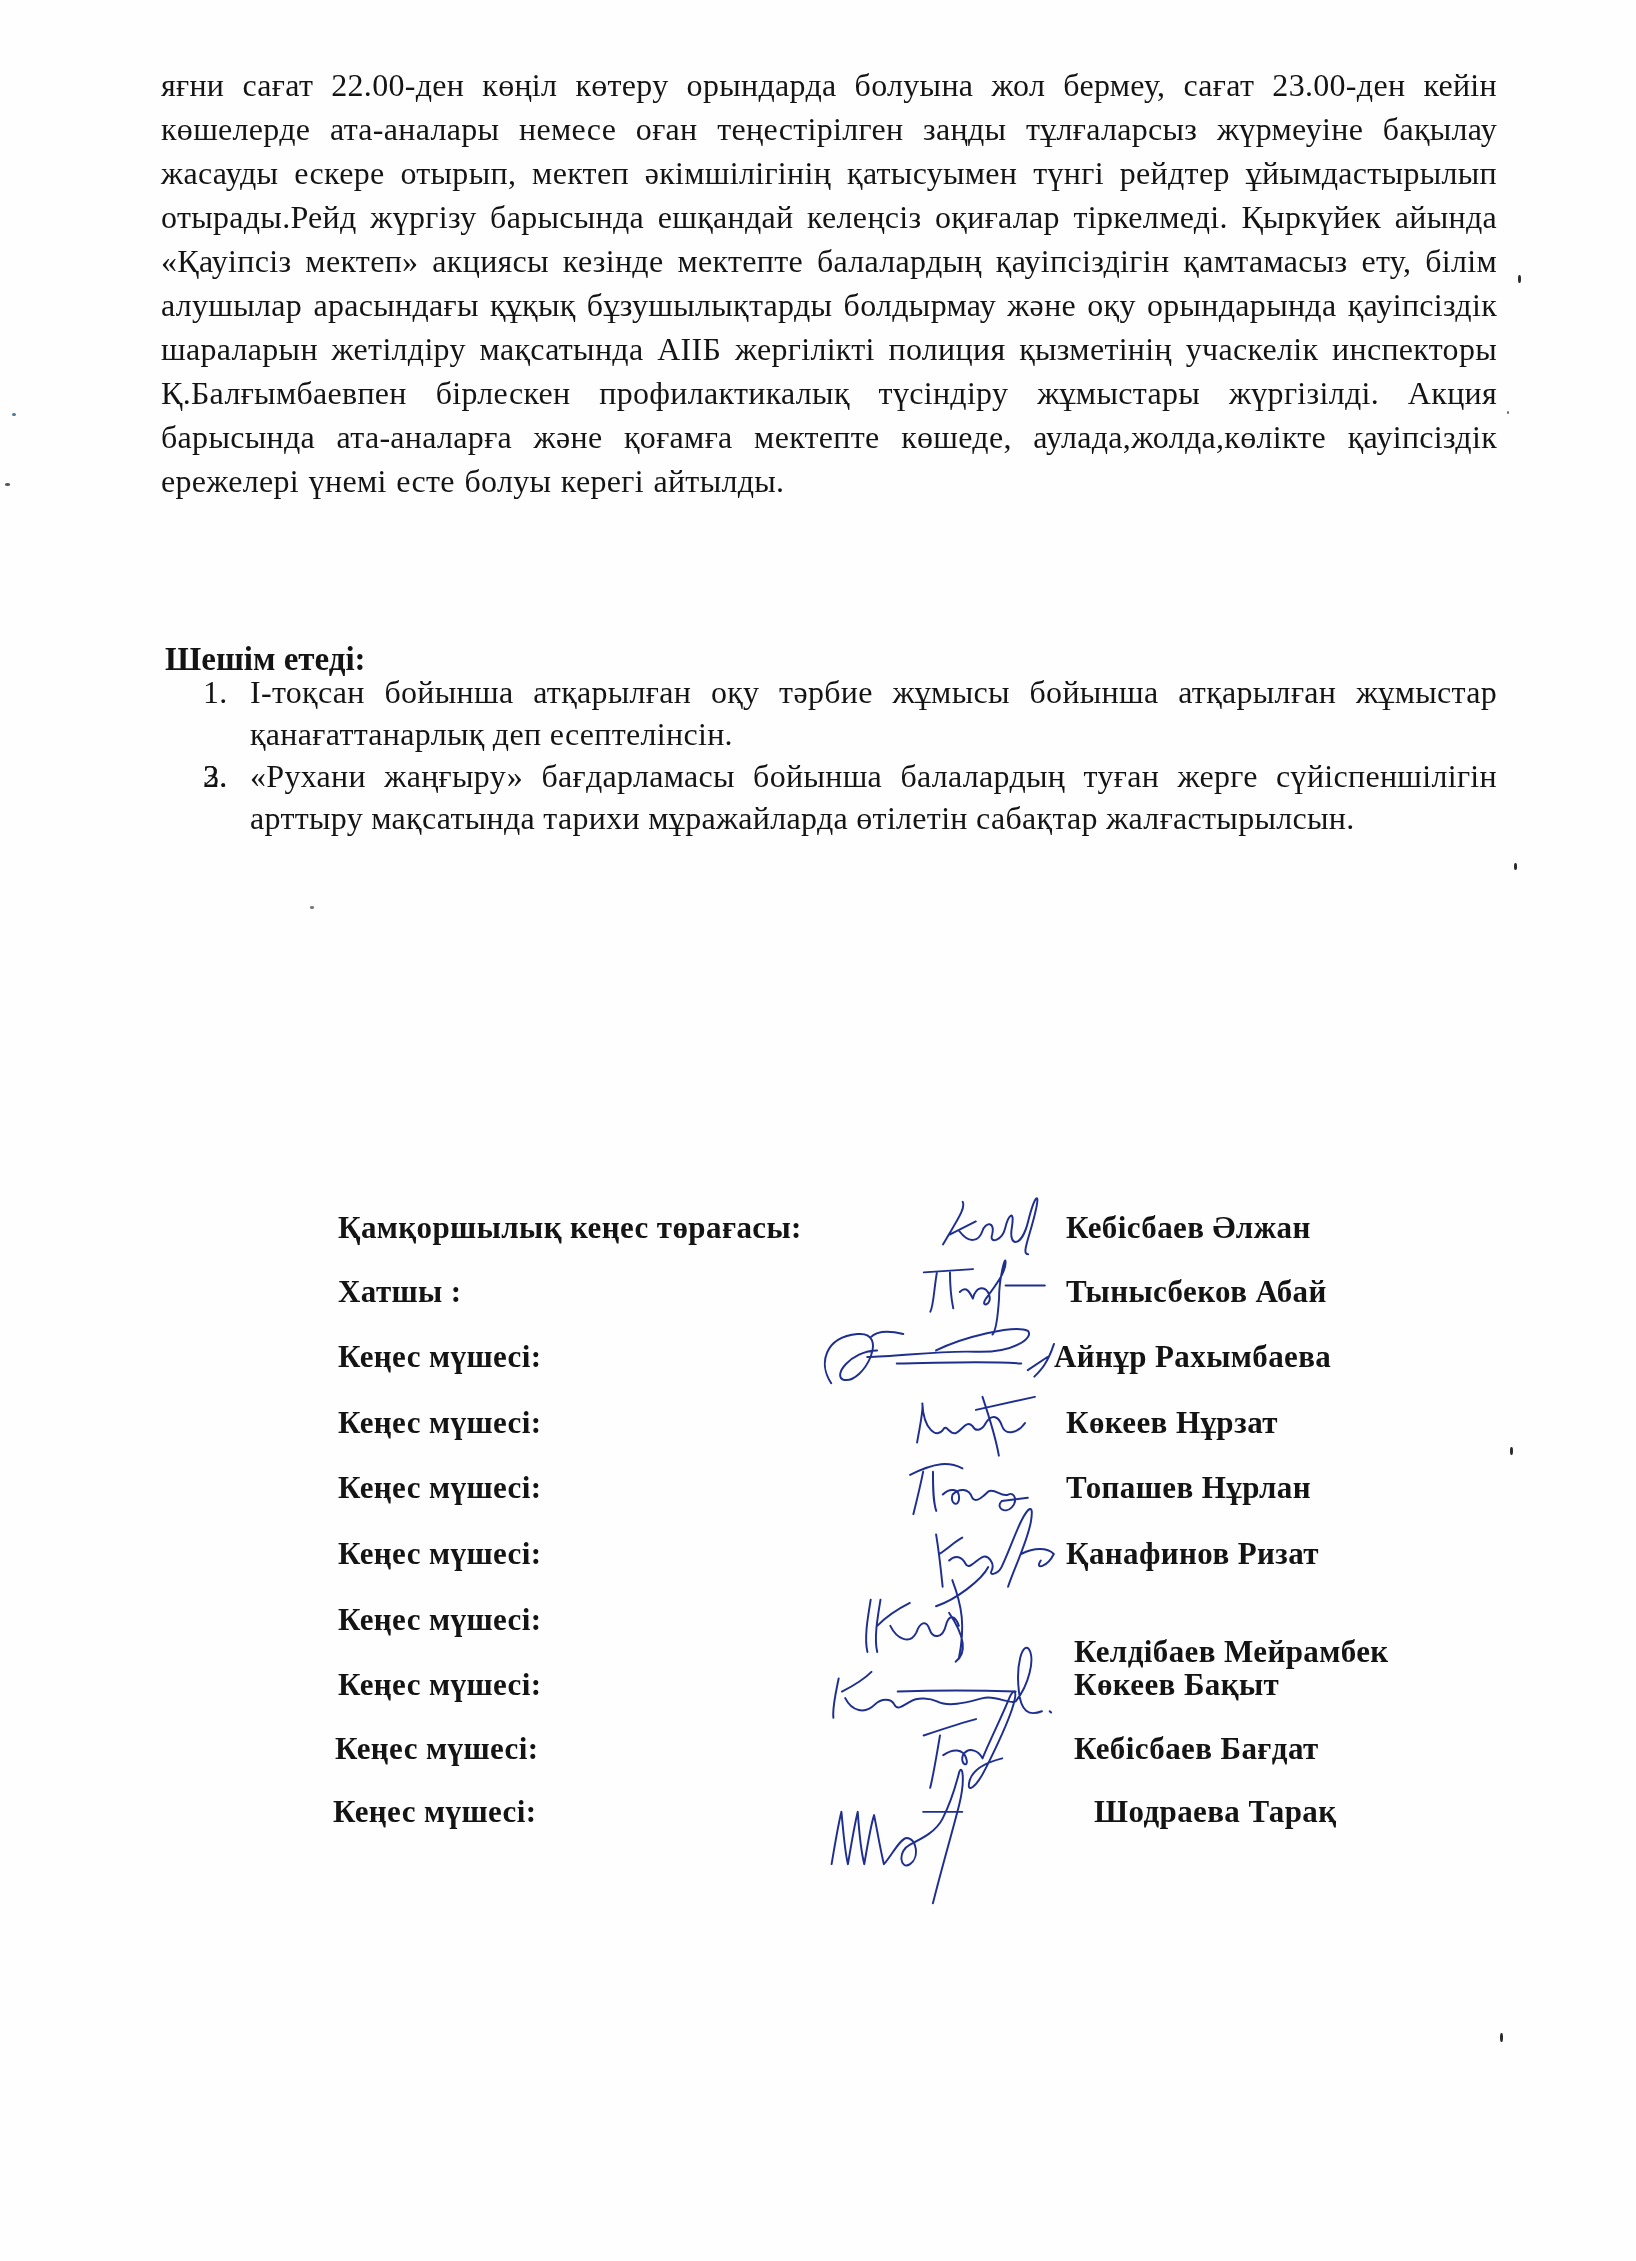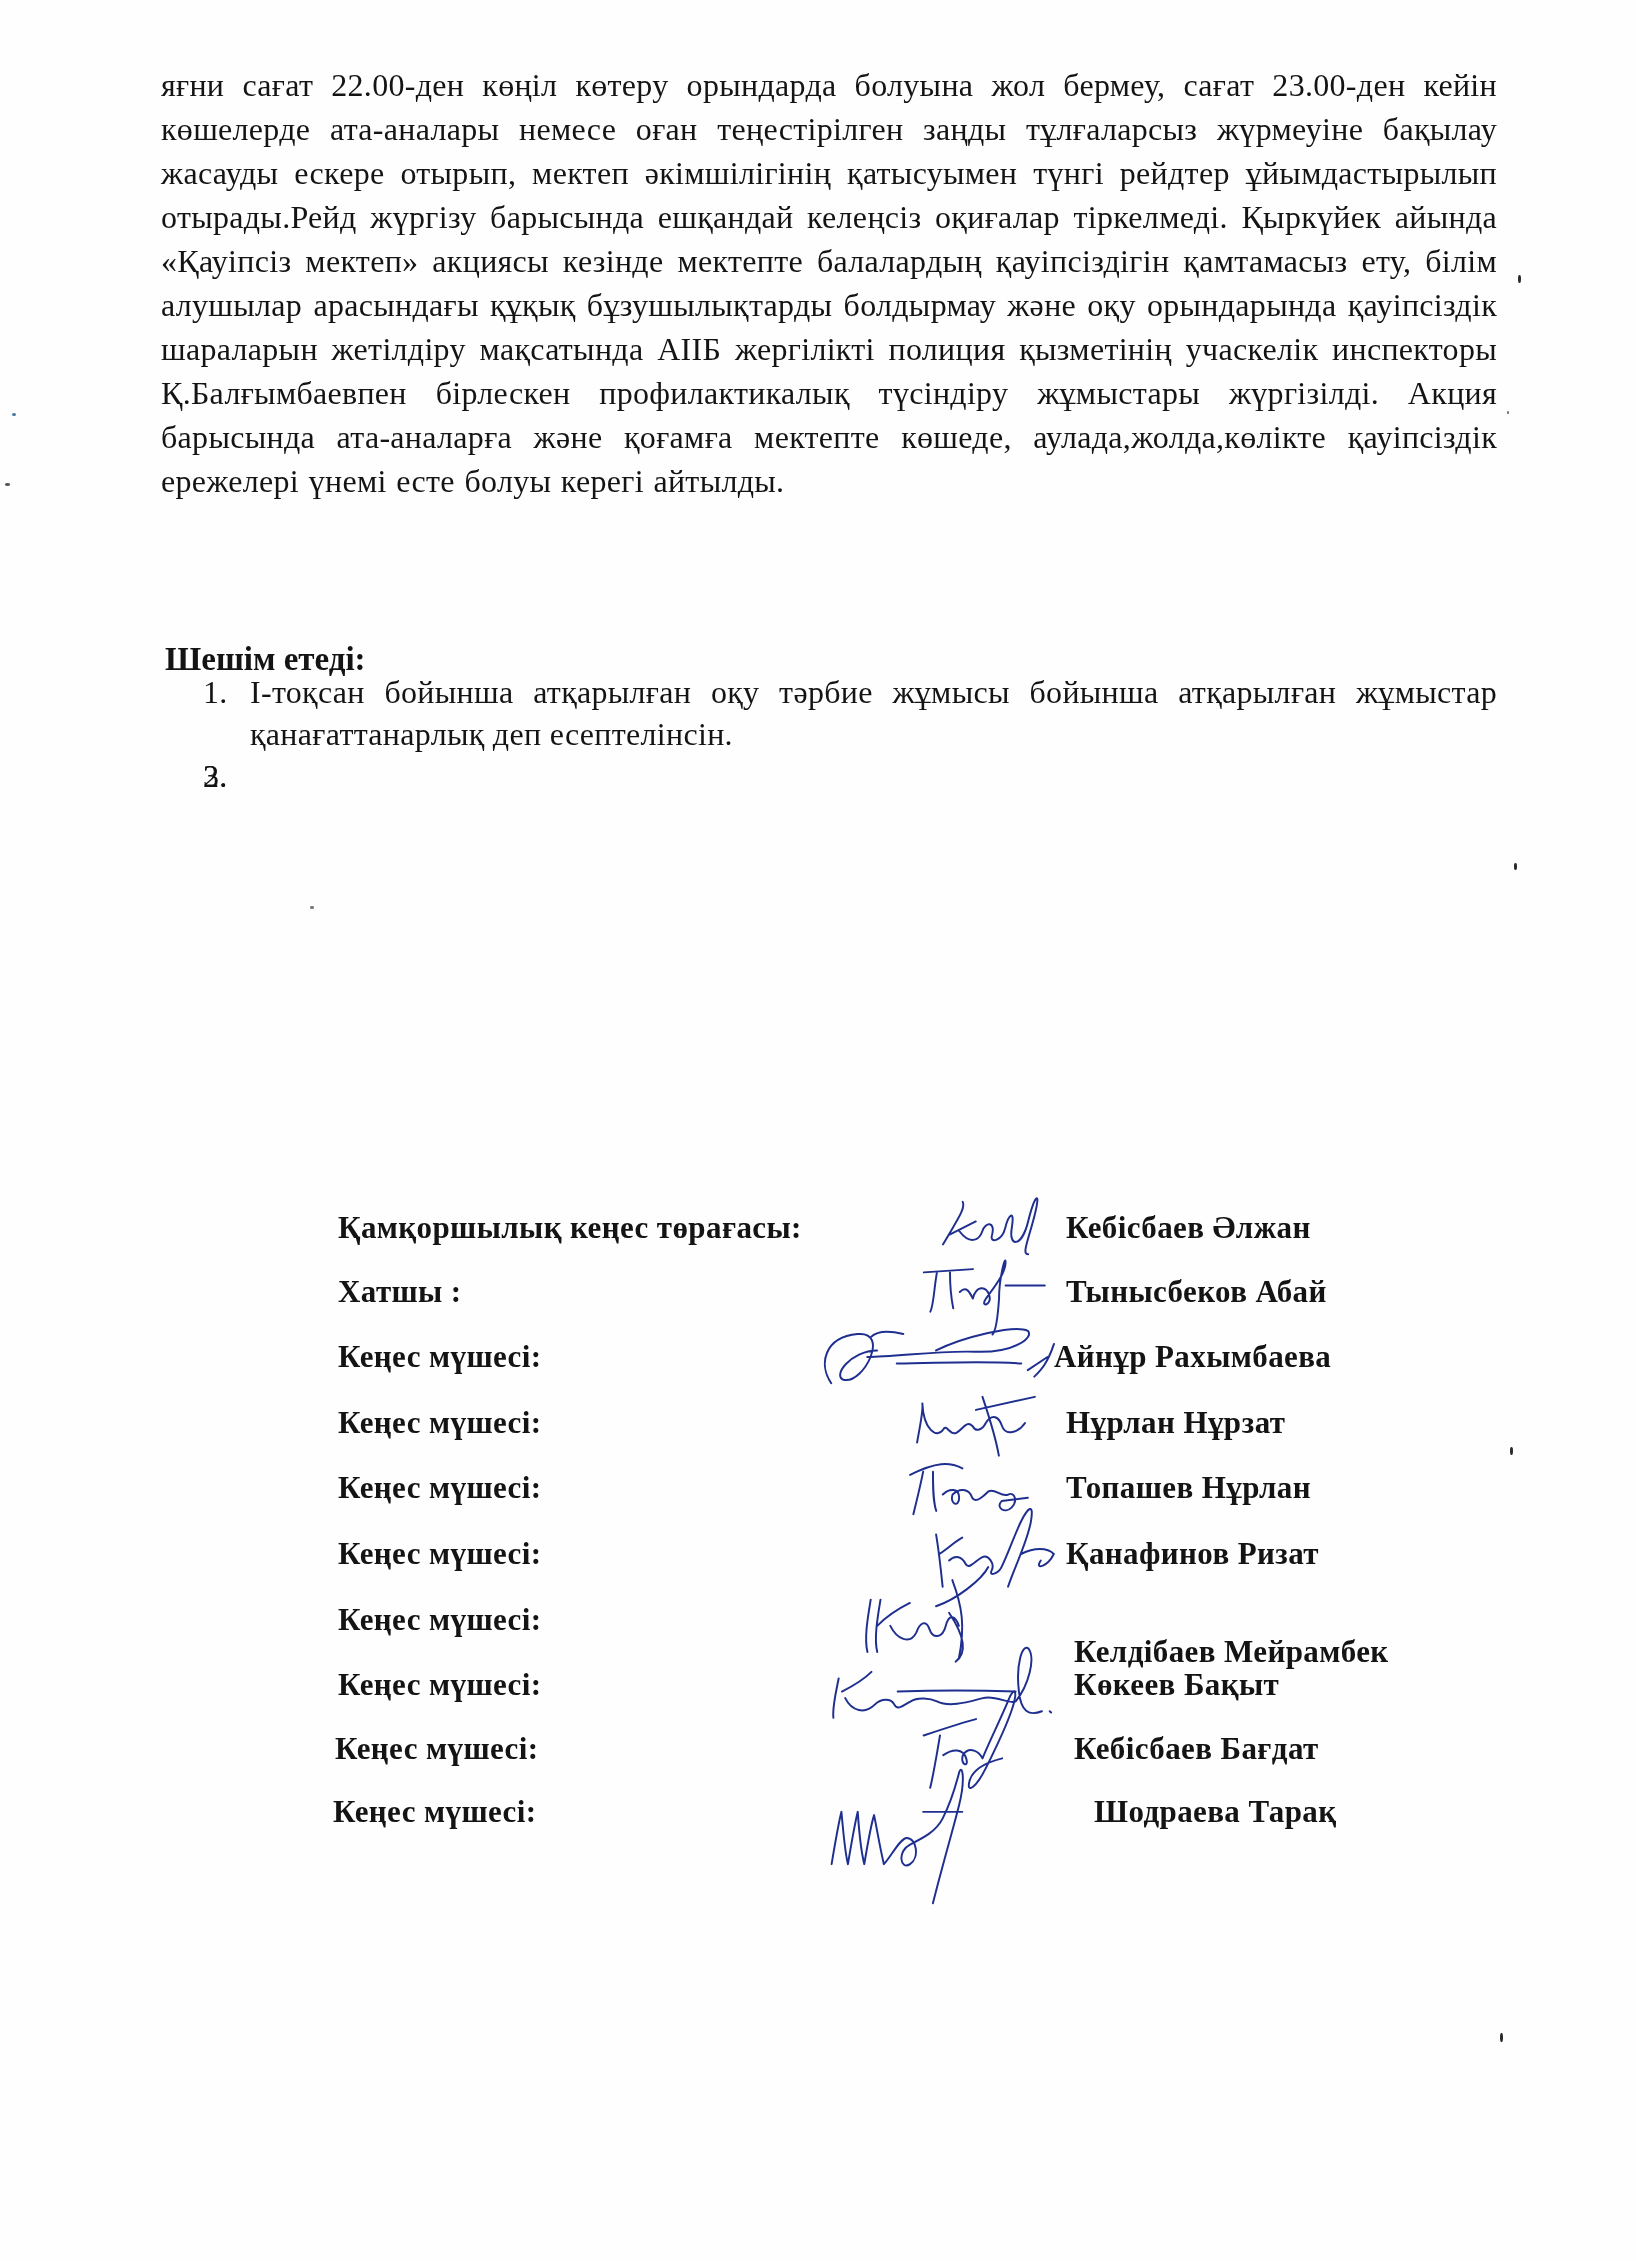--- a/index.html
+++ b/index.html
@@ -74,20 +74,21 @@
   <ol class="decision-list">
     <li class="decision-item">
       <span class="num">1.</span>
       <span>І-тоқсан бойынша атқарылған оқу тәрбие жұмысы бойынша атқарылған жұмыстар қанағаттанарлық деп есептелінсін.</span>
     </li>
     <li class="decision-item">
       <span class="num">2.</span>
     </li>
     <li class="decision-item">
       <span class="num">3.</span>
+      <span>«Рухани жаңғыру» бағдарламасы бойынша балалардың туған жерге сүйіспеншілігін арттыру мақсатында тарихи мұражайларда өтілетін сабақтар жалғастырылсын.</span>
     </li>
   </ol>
 
   <div class="sig-block">
 
     <div class="sig-row" style="top:1272px;">
       <span class="sig-role">Хатшы :</span>
       <span class="sig-mark" style="left:914px;">
         <svg viewBox="0 0 240 140">
             <path d="M15 40 L90 35 M35 40 C30 70 30 90 25 100 M55 40 C55 70 58 85 60 95 M70 70 C80 60 85 70 90 80 C95 60 110 60 115 75 C120 90 100 95 110 80 C125 60 140 40 140 25 C140 10 130 50 130 80 C128 110 125 130 120 135 M140 60 L200 60"></path>
@@ -116,21 +117,21 @@
       <span class="sig-name" style="left:1054px;">Айнұр Рахымбаева</span>
     </div>
 
     <div class="sig-row" style="top:1403px;">
       <span class="sig-role">Кеңес мүшесі:</span>
       <span class="sig-mark" style="left:904px;">
         <svg viewBox="0 0 240 140">
             <path d="M20 100 C25 70 30 50 28 40 C30 80 50 95 60 80 C65 70 70 90 80 85 C90 80 95 65 105 75 C110 85 120 80 125 70 C135 55 145 60 150 75 C155 90 175 85 185 70 M120 30 C130 60 140 90 145 120 M110 50 L200 30"></path>
           </svg>
       </span>
-      <span class="sig-name">Нұрлан Нұрзат</span>
+      <span class="sig-name">Көкеев Нұрзат</span>
     </div>
 
     <div class="sig-row" style="top:1468px;">
       <span class="sig-role">Кеңес мүшесі:</span>
       <span class="sig-mark" style="left:897px;">
         <svg viewBox="0 0 240 140">
             <path d="M20 50 C60 30 80 30 100 40 M40 45 C35 70 30 90 25 110 M55 45 C55 70 55 90 60 105 M70 80 C80 70 95 70 95 85 C95 100 80 95 85 80 C95 70 110 70 115 85 C120 95 135 80 140 75 C150 70 160 85 170 80 C180 75 185 90 175 100 C165 110 150 100 160 90 L200 85"></path>
           </svg>
       </span>
       <span class="sig-name">Топашев Нұрлан</span>

